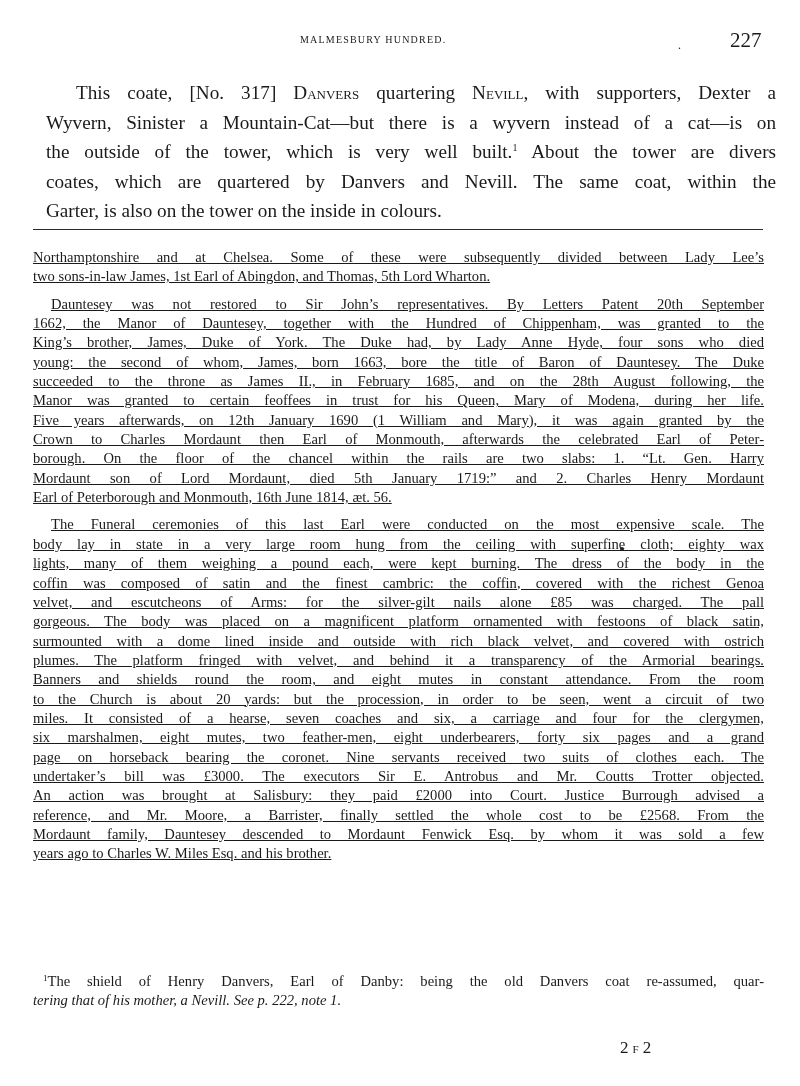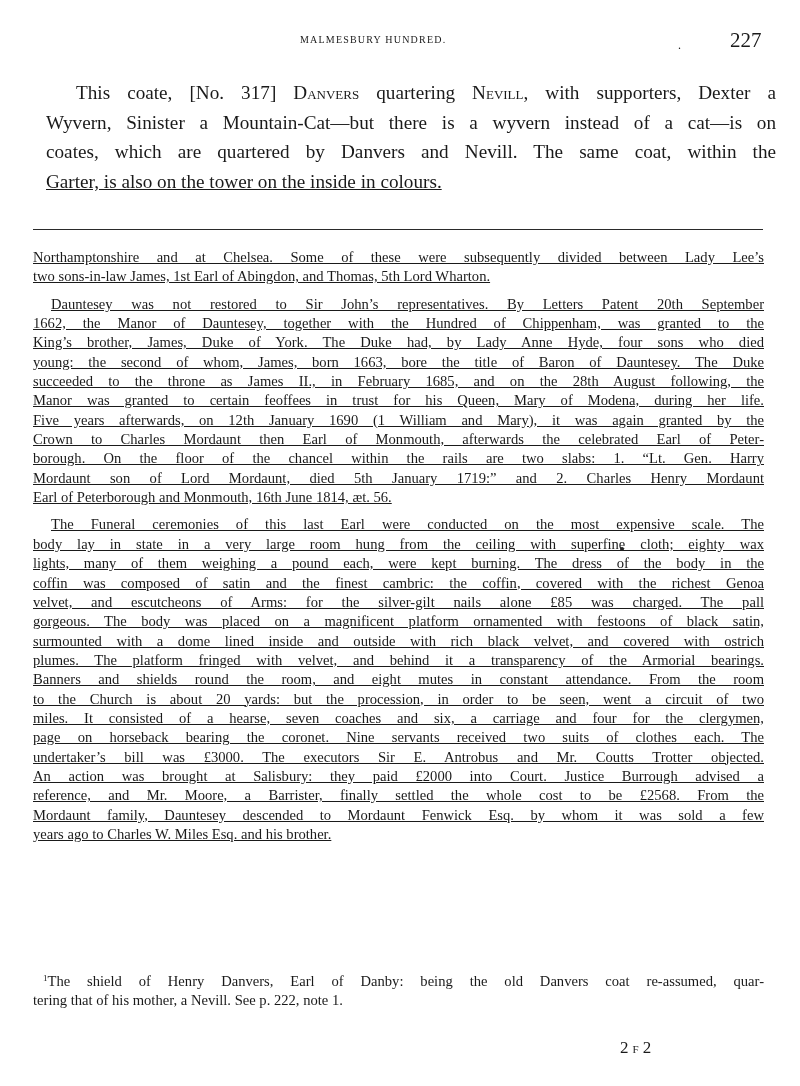--- a/index.html
+++ b/index.html
@@ -59,21 +59,21 @@
       text-align-last: left;
       margin: 12px;
     }
     .main-text .line {
       display: block;
       text-align: justify;
       text-align-last: justify;
       white-space: nowrap;
     }
     .main-text .line.first { text-indent: 30px; }
-    .main-text .line.last { text-align-last: left; text-decoration: underline; }
+    .main-text .line.last { text-align-last: left; }
     .sc { font-variant: small-caps; }
     sup.fnref {
       font-size: 10px;
       vertical-align: 7px;
       line-height: 0;
     }
     .rule {
       position: absolute;
       left: 33px;
       top: 229px;
@@ -110,21 +110,21 @@
       font-size: 14.6px;
       line-height: 19.35px;
     }
     .footnote .line {
       display: block;
       text-align: justify;
       text-align-last: justify;
       white-space: nowrap;
     }
     .footnote .line.indent { padding-left: 10px; }
-    .footnote .line.last { text-align-last: left; }
+    .footnote .line.last { text-align-last: left; font-style: italic; }
     .footnote sup {
       font-size: 9px;
       vertical-align: 5px;
       line-height: 0;
     }
     .signature {
       position: absolute;
       left: 620px;
       top: 1038px;
       font-size: 17px;
@@ -147,20 +147,21 @@
 
   <div class="running-head">
     <span class="running-title">MALMESBURY HUNDRED.</span>
     <span class="speck">.</span>
     <span class="page-number">227</span>
   </div>
 
   <div class="main-text">
     <span class="line first"><span>This coate, [No. 317] </span><span class="sc">Danvers</span><span> quartering </span><span class="sc">Nevill</span><span>, with supporters, Dexter a</span></span>
     <span class="line">Wyvern, Sinister a Mountain-Cat—but there is a wyvern instead of a cat—is on</span>
+    <span class="line"><span>the outside of the tower, which is very well built.</span><sup class="fnref">1</sup><span> About the tower are divers</span></span>
     <span class="line">coates, which are quartered by Danvers and Nevill.  The same coat, within the</span>
     <span class="line last">Garter, is also on the tower on the inside in colours.</span>
   </div>
 
   <div class="rule"></div>
 
   <div class="note-text">
     <div class="note-para" id="note-para-0">
         <span class="line">Northamptonshire and at Chelsea.  Some of these were subsequently divided between Lady Lee’s</span>
         <span class="line last">two sons-in-law James, 1st Earl of Abingdon, and Thomas, 5th Lord Wharton.</span>
@@ -183,20 +184,21 @@
         <span class="line">body lay in state in a very large room hung from the ceiling with superfine cloth; eighty wax</span>
         <span class="line">lights, many of them weighing a pound each, were kept burning.  The dress of the body in the</span>
         <span class="line">coffin was composed of satin and the finest cambric: the coffin, covered with the richest Genoa</span>
         <span class="line">velvet, and escutcheons of Arms: for the silver-gilt nails alone £85 was charged.  The pall</span>
         <span class="line">gorgeous.  The body was placed on a magnificent platform ornamented with festoons of black satin,</span>
         <span class="line">surmounted with a dome lined inside and outside with rich black velvet, and covered with ostrich</span>
         <span class="line">plumes.  The platform fringed with velvet, and behind it a transparency of the Armorial bearings.</span>
         <span class="line">Banners and shields round the room, and eight mutes in constant attendance.  From the room</span>
         <span class="line">to the Church is about 20 yards: but the procession, in order to be seen, went a circuit of two</span>
         <span class="line">miles.  It consisted of a hearse, seven coaches and six, a carriage and four for the clergymen,</span>
+        <span class="line">six marshalmen, eight mutes, two feather-men, eight underbearers, forty six pages and a grand</span>
         <span class="line">page on horseback bearing the coronet.  Nine servants received two suits of clothes each.  The</span>
         <span class="line">undertaker’s bill was £3000.  The executors Sir E. Antrobus and Mr. Coutts Trotter objected.</span>
         <span class="line">An action was brought at Salisbury: they paid £2000 into Court.  Justice Burrough advised a</span>
         <span class="line">reference, and Mr. Moore, a Barrister, finally settled the whole cost to be £2568.  From the</span>
         <span class="line">Mordaunt family, Dauntesey descended to Mordaunt Fenwick Esq. by whom it was sold a few</span>
         <span class="line last">years ago to Charles W. Miles Esq. and his brother.</span>
       </div>
   </div>
 
   <div class="stray-dot"></div>

